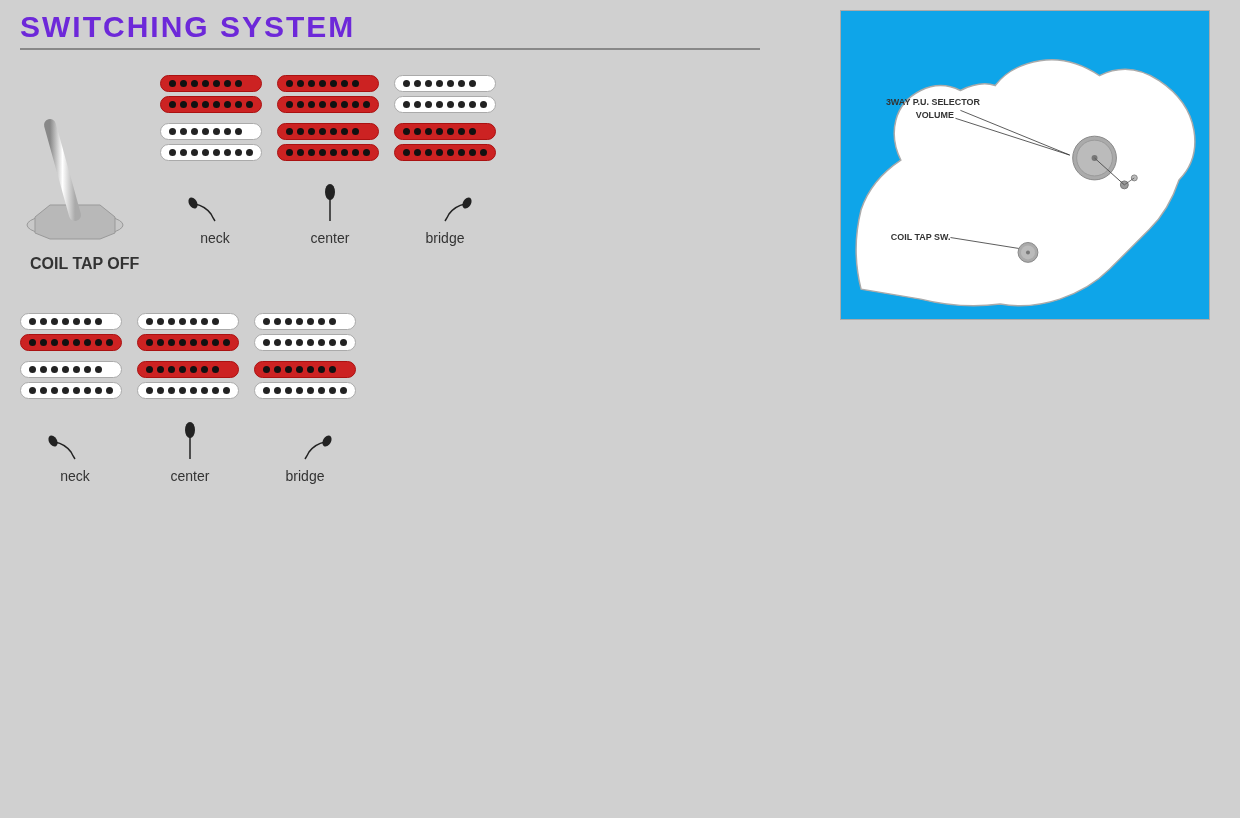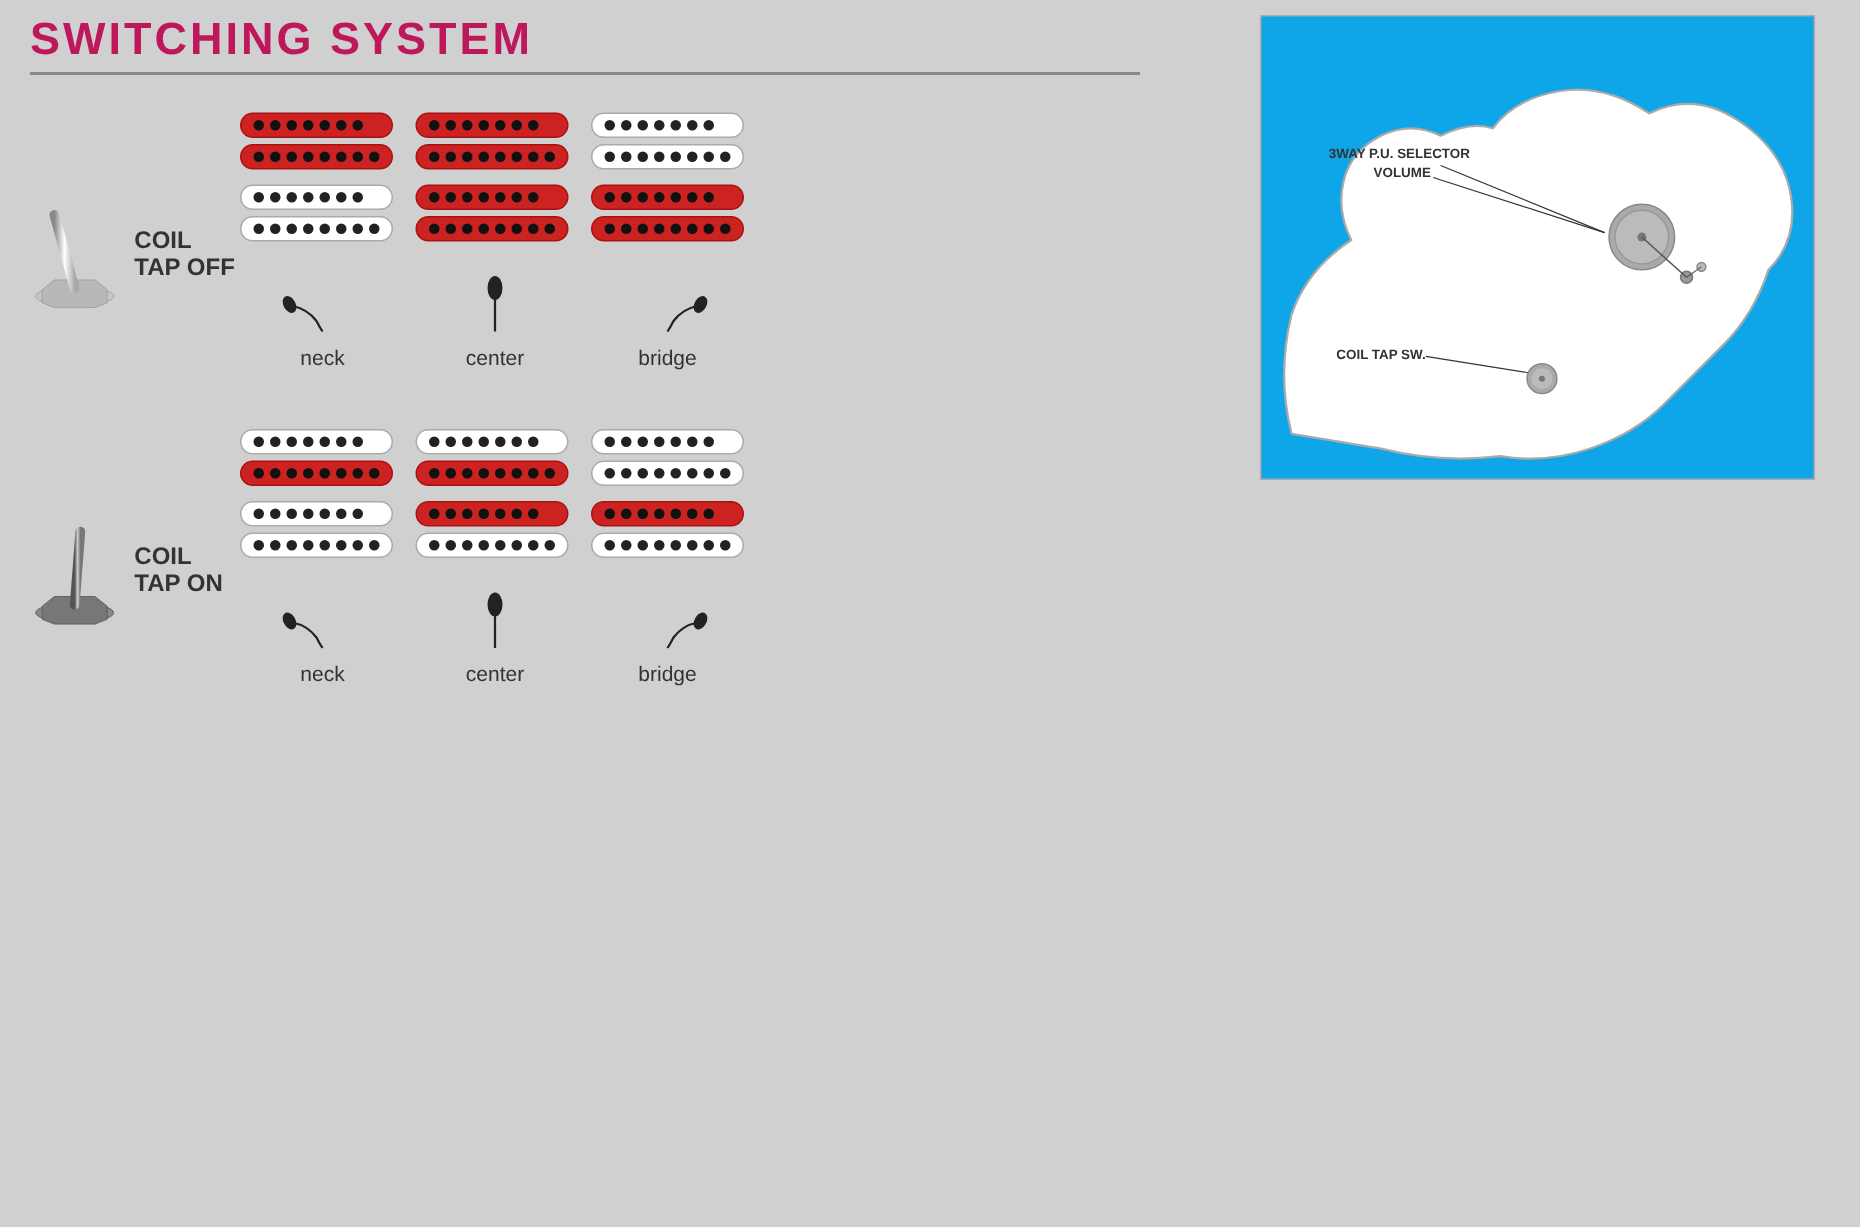--- a/index.html
+++ b/index.html
@@ -31,21 +31,21 @@
       flex: 1;
       display: flex;
       flex-direction: column;
       padding-left: 20px;
     }
 
     .section-title {
       font-size: 30px;
       font-weight: bold;
       letter-spacing: 2px;
-      color: #be185d;
+      color: #6d28d9;
       border-bottom: 2px solid #999;
       padding-bottom: 4px;
       margin-bottom: 15px;
       text-transform: uppercase;
     }
 
     .switching-title {
       border-bottom: 2px solid #888;
       width: 740px;
     }
@@ -69,22 +69,21 @@
       display: flex;
       flex-direction: row;
       align-items: flex-start;
       margin-bottom: 10px;
       padding-top: 10px;
     }
 
     .switch-area {
       width: 140px;
       display: flex;
-      flex-direction: row;
-      align-items: center;
+      flex-direction: column;
       justify-content: flex-start;
       padding-top: 10px;
     }
 
     .switch-label {
       font-size: 16px;
       font-weight: bold;
       color: #333;
       margin-top: 10px;
       text-align: left;
@@ -377,37 +376,20 @@
               <ellipse cx="62" cy="27" rx="4" ry="6" fill="#222" transform="rotate(30 62 27)"></ellipse>
             </svg>
             <span class="position-label">bridge</span>
           </div>
         </div>
       </div>
     </div>
 
     <div class="coil-section" style="margin-top:20px;">
 
-      <div class="switch-area">
-        <svg class="switch-drawing" viewBox="0 0 110 160">
-
-          <ellipse cx="55" cy="140" rx="48" ry="12" fill="#888" stroke="#555" stroke-width="1"></ellipse>
-          <polygon points="30,120 80,120 95,132 95,148 80,154 30,154 15,148 15,132" fill="#777" stroke="#555" stroke-width="1"></polygon>
-
-          <line x1="55" y1="130" x2="62" y2="40" stroke="url(#switchGradOn)" stroke-width="12" stroke-linecap="round"></line>
-          <defs>
-            <linearGradient id="switchGradOn" x1="0" y1="0" x2="1" y2="0">
-              <stop offset="0%" stop-color="#555"></stop>
-              <stop offset="50%" stop-color="#ccc"></stop>
-              <stop offset="100%" stop-color="#777"></stop>
-            </linearGradient>
-          </defs>
-        </svg>
-        <div class="switch-label">COIL TAP ON</div>
-      </div>
 
       <div class="pickups-area">
 
         <div class="pickup-row">
           <div class="pickup-group">
             <div class="pickup-bar white">
               <div class="dot"></div>
                 <div class="dot"></div>
                 <div class="dot"></div>
                 <div class="dot"></div>

